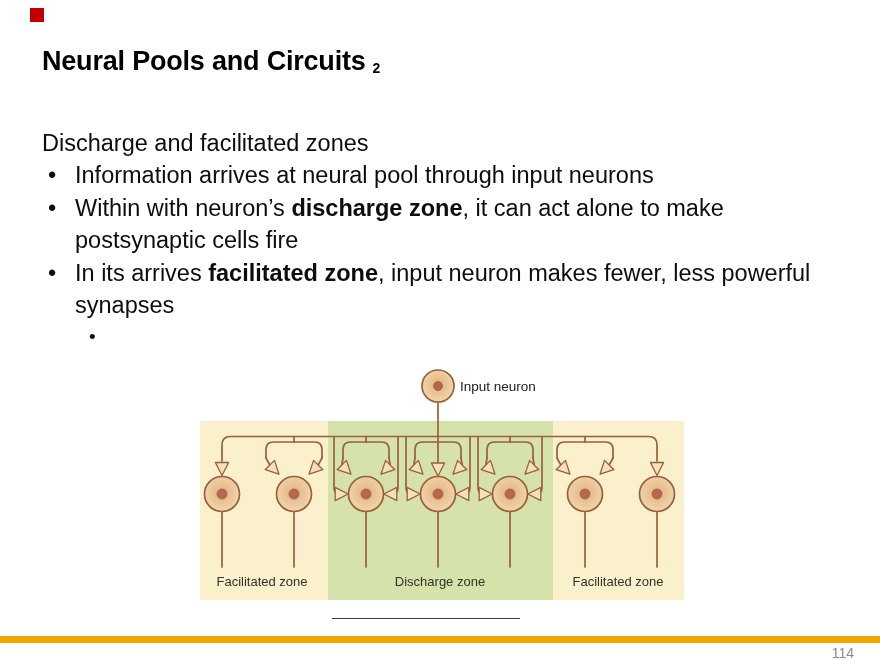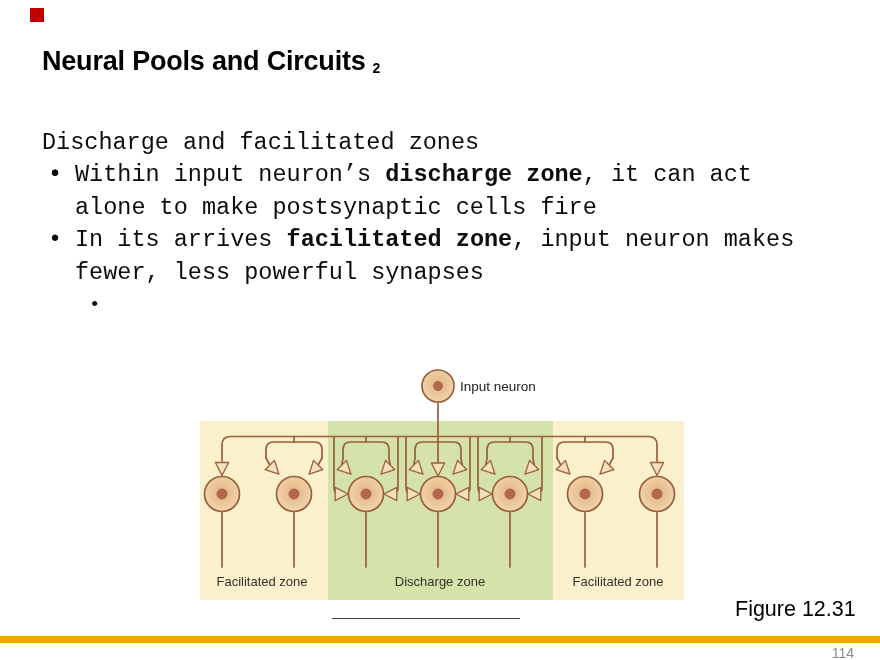--- a/index.html
+++ b/index.html
@@ -2,21 +2,21 @@
 <html><head>
 <meta charset="utf-8">
 <style>
   html,body{margin:0;padding:0;background:#fff;}
   .slide{position:relative;width:880px;height:660px;background:#ffffff;overflow:hidden;
          font-family:"Liberation Sans",sans-serif;color:#0d0d0d;}
   .accent-square{position:absolute;left:30px;top:8px;width:14px;height:14px;background:#c00000;}
   .title{position:absolute;left:42px;top:46px;margin:0;font-size:27px;font-weight:bold;color:#000;
          letter-spacing:-0.2px;white-space:nowrap;}
   .title .suffix{font-size:14px;font-weight:bold;position:relative;top:3px;margin-left:7px;}
-  .body{position:absolute;left:42px;top:127px;width:792px;font-size:23.5px;line-height:32.4px;color:#0d0d0d;font-family:Liberation Mono, monospace;}
+  .body{position:absolute;left:42px;top:127px;width:792px;font-size:23.5px;line-height:32.4px;color:#0d0d0d;}
   .intro{padding-left:0;}
   .b{position:relative;}
   .b .dot{position:absolute;}
   .l1{padding-left:33px;}
   .l1 .dot{left:6px;}
   .l2{padding-left:63px;font-size:19px;}
   .l2 .dot{left:47px;}
   .bold{font-weight:bold;}
   .figure-wrap{position:absolute;left:195px;top:365px;width:495px;height:240px;text-decoration:underline;}
   .figure-credit-line{position:absolute;left:332px;top:618px;width:188px;height:0;
@@ -30,22 +30,22 @@
 
 <div class="slide">
 
   <div class="accent-square" style="background: rgb(192, 0, 0);"></div>
 
   <h1 class="title"><span>Neural Pools and Circuits</span><span class="suffix">2</span></h1>
 
   <div class="body">
     <div class="intro">Discharge and facilitated zones</div>
     <div>
-        <div class="b l1"><span class="dot">•</span></div>
-        <div class="b l1"><span class="dot">•</span><span>Within input neuron’s </span><span class="bold">discharge zone</span><span>, it can act alone to make postsynaptic cells fire</span></div>
+        <div class="b l1"><span class="dot">•</span><span>Information arrives at neural pool through input neurons</span></div>
+        <div class="b l1"><span class="dot">•</span><span>Within with neuron’s </span><span class="bold">discharge zone</span><span>, it can act alone to make postsynaptic cells fire</span></div>
         <div class="b l1"><span class="dot">•</span><span>In its arrives </span><span class="bold">facilitated zone</span><span>, input neuron makes fewer, less powerful synapses</span></div>
         <div class="b l2"><span class="dot">•</span></div>
       </div>
   </div>
 
   <div class="figure-wrap">
     <svg id="fig" width="495" height="240" viewBox="0 0 495 240">
         <defs>
           <radialGradient id="cellg" cx="50%" cy="46%" r="62%">
             <stop offset="0%" stop-color="#e3b383"></stop>
@@ -126,19 +126,18 @@
         <circle cx="243" cy="21" r="4.5" fill="#b5674f" stroke="#a05a43" stroke-width="0.8"></circle>
         <text x="265" y="26" font-size="13.5" fill="#222222" font-family="&quot;Liberation Sans&quot;,sans-serif">Input neuron</text>
         <text x="67" y="221" text-anchor="middle" font-size="13" fill="#33312a" font-family="&quot;Liberation Sans&quot;,sans-serif">Facilitated zone</text>
         <text x="245" y="221" text-anchor="middle" font-size="13" fill="#33312a" font-family="&quot;Liberation Sans&quot;,sans-serif">Discharge zone</text>
         <text x="423" y="221" text-anchor="middle" font-size="13" fill="#33312a" font-family="&quot;Liberation Sans&quot;,sans-serif">Facilitated zone</text>
       </svg>
   </div>
 
   <div class="figure-credit-line"></div>
 
-  <div class="figure-caption">Figure 12.31</div>
 
   <div class="footer-bar" style="background: rgb(240, 168, 0);"></div>
 
   <div class="page-number">114</div>
 
 </div>
 
 </body></html>

